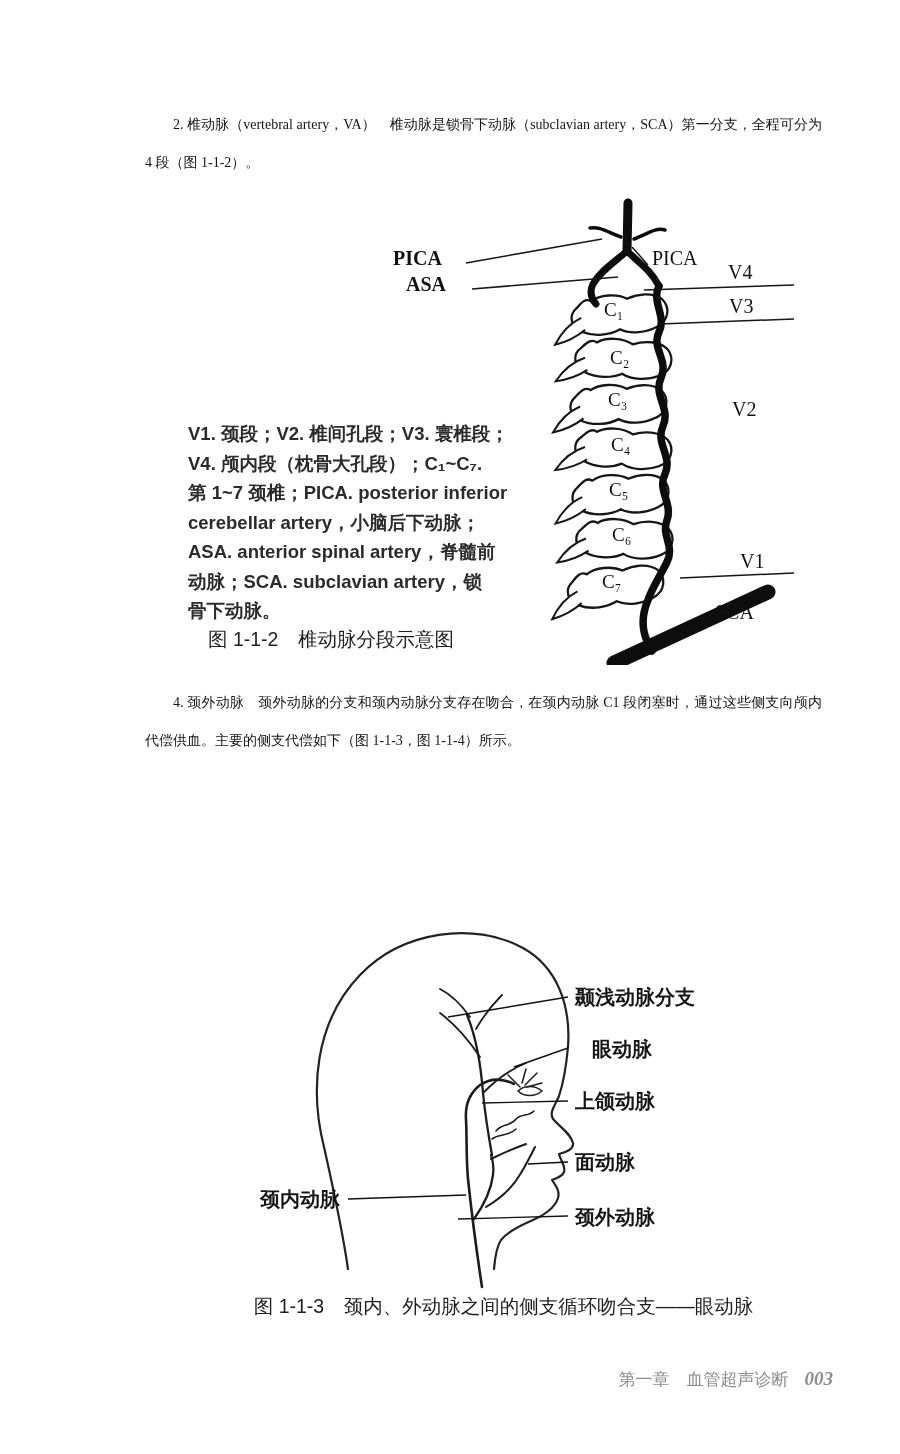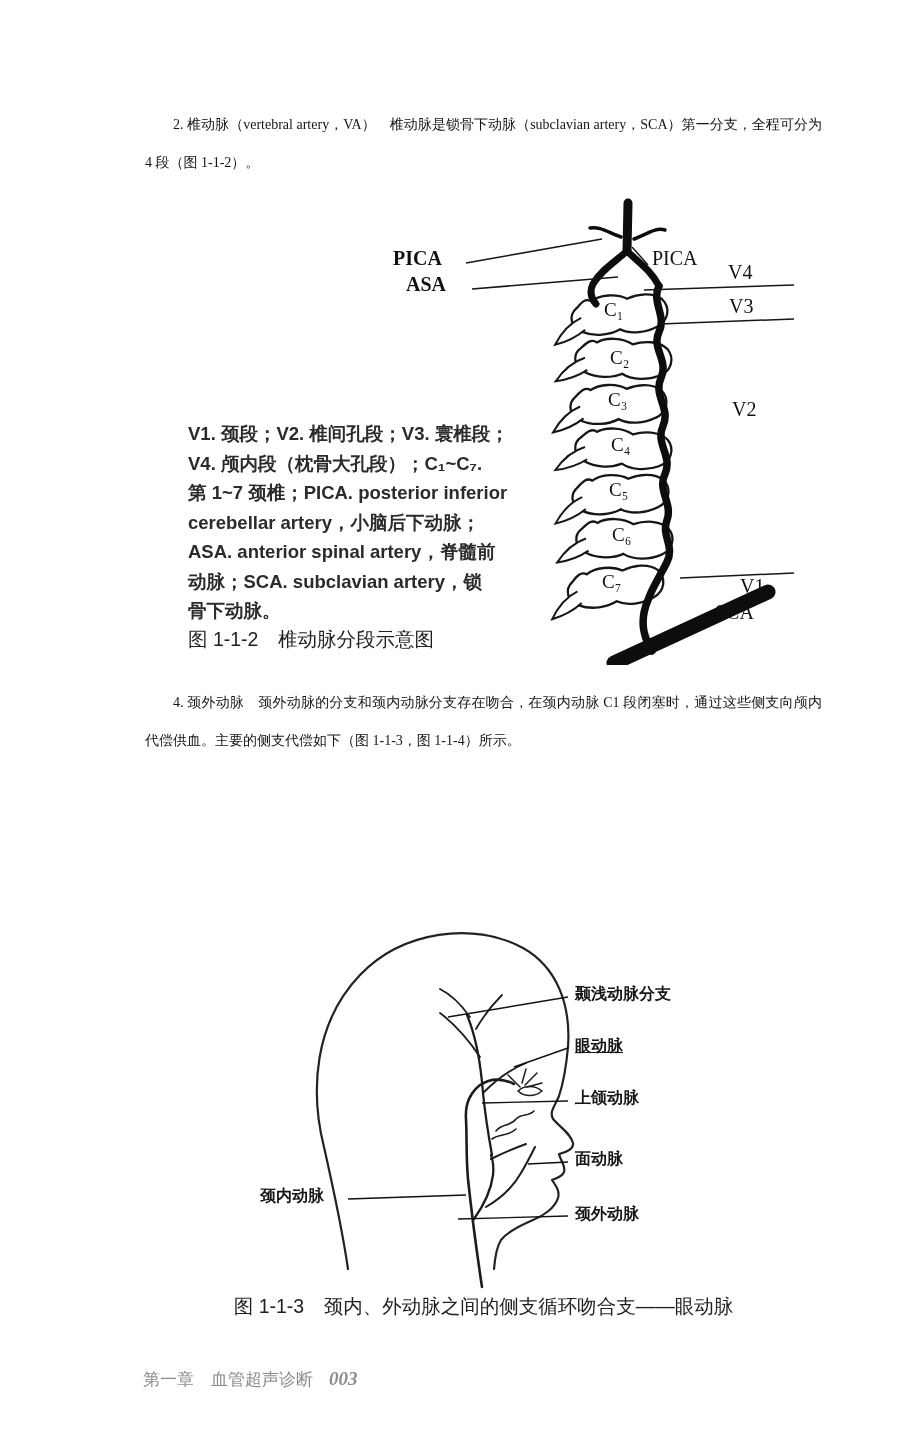--- a/index.html
+++ b/index.html
@@ -11,27 +11,27 @@
   .para{
     left:145px;width:677px;font-size:14px;line-height:38px;
     text-align:justify;color:#141414;
   }
   .para p{margin:0;text-indent:2em;}
   .legend{
     font-family:"Liberation Sans", sans-serif;font-size:18.5px;line-height:29.5px;
     color:#2b2b2b;white-space:pre-line;width:345px;
   }
   .figcap{
-    font-family:"Liberation Sans", sans-serif;font-size:19.5px;color:#1f1f1f;
+    font-family:"Liberation Sans", sans-serif;font-size:19.5px;color:#1f1f1f;margin-left:20px;
   }
   .fig-label{position:absolute;font-family:"Liberation Serif", serif;font-size:20px;color:#111;white-space:nowrap;}
   .c-label{position:absolute;font-family:"Liberation Serif", serif;font-size:19px;color:#111;}
-  .head-label{position:absolute;font-family:"Liberation Sans", sans-serif;font-size:16px;font-weight:700;color:#151515;white-space:nowrap;}
+  .head-label{position:absolute;font-family:"Liberation Sans", sans-serif;font-size:20px;font-weight:700;color:#151515;white-space:nowrap;}
   .footer{
-    left:143px;width:677px;top:1368px;text-align:left;
+    left:156px;width:677px;top:1368px;text-align:right;
     font-family:"Liberation Sans", sans-serif;font-size:17px;color:#8c8c8c;
   }
   .footer .pnum{
     font-family:"Liberation Serif", serif;font-style:italic;font-weight:700;
     font-size:19px;margin-left:16px;color:#8c8c8c;
   }
   svg{display:block;}
 </style>
 </head>
 <body>
@@ -78,21 +78,21 @@
       <line x1="300" y1="383" x2="414" y2="378"></line>
     </g>
   </svg>
 
   <span class="fig-label" style="left:13px;top:52px;font-weight:600;">PICA</span>
   <span class="fig-label" style="left:26px;top:78px;font-weight:600;">ASA</span>
   <span class="fig-label" style="left:272px;top:52px;">PICA</span>
   <span class="fig-label" style="left:348px;top:66px;">V4</span>
   <span class="fig-label" style="left:349px;top:100px;">V3</span>
   <span class="fig-label" style="left:352px;top:203px;">V2</span>
-  <span class="fig-label" style="left:360px;top:355px;margin-top:25px;">V1</span>
+  <span class="fig-label" style="left:360px;top:355px;">V1</span>
   <span class="fig-label" style="left:303px;top:406px;margin-left:32px;">SCA</span>
 
   <span class="c-label" style="left:224px;top:104px;">C₁</span>
   <span class="c-label" style="left:230px;top:152px;">C₂</span>
   <span class="c-label" style="left:228px;top:194px;">C₃</span>
   <span class="c-label" style="left:231px;top:239px;">C₄</span>
   <span class="c-label" style="left:229px;top:284px;font-family:Liberation Serif, serif;">C₅</span>
   <span class="c-label" style="left:232px;top:329px;">C₆</span>
   <span class="c-label" style="left:222px;top:376px;">C₇</span>
 </div>
@@ -136,21 +136,21 @@
       <line x1="338" y1="82" x2="218" y2="102"></line>
       <line x1="338" y1="133" x2="284" y2="152"></line>
       <line x1="338" y1="186" x2="252" y2="188"></line>
       <line x1="338" y1="247" x2="298" y2="249"></line>
       <line x1="338" y1="301" x2="228" y2="304"></line>
       <line x1="118" y1="284" x2="236" y2="280"></line>
     </g>
   </svg>
 
   <span class="head-label" style="left:345px;top:69px;">颞浅动脉分支</span>
-  <span class="head-label" style="left:345px;top:121px;text-decoration:underline;">眼动脉</span>
+  <span class="head-label" style="left:362px;top:121px;">眼动脉</span>
   <span class="head-label" style="left:345px;top:173px;">上颌动脉</span>
   <span class="head-label" style="left:345px;top:234px;">面动脉</span>
   <span class="head-label" style="left:345px;top:289px;">颈外动脉</span>
   <span class="head-label" style="left:30px;top:271px;">颈内动脉</span>
 </div>
 
 <div class="abs figcap" style="left:145px;top:1293px;width:677px;text-align:center;">图 1-1-3　颈内、外动脉之间的侧支循环吻合支——眼动脉</div>
 
 <div class="abs footer">
   <span>第一章　血管超声诊断</span><span class="pnum">003</span>

